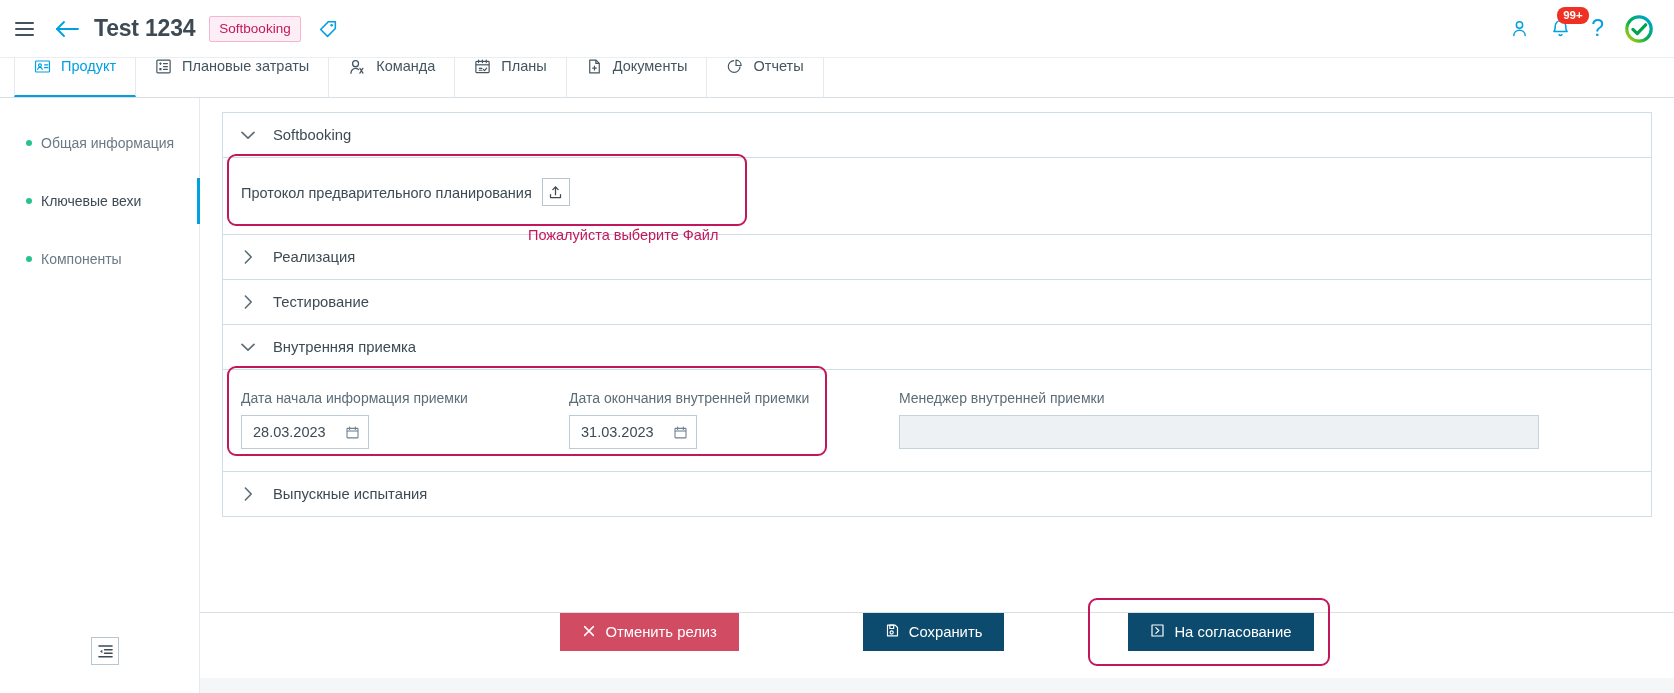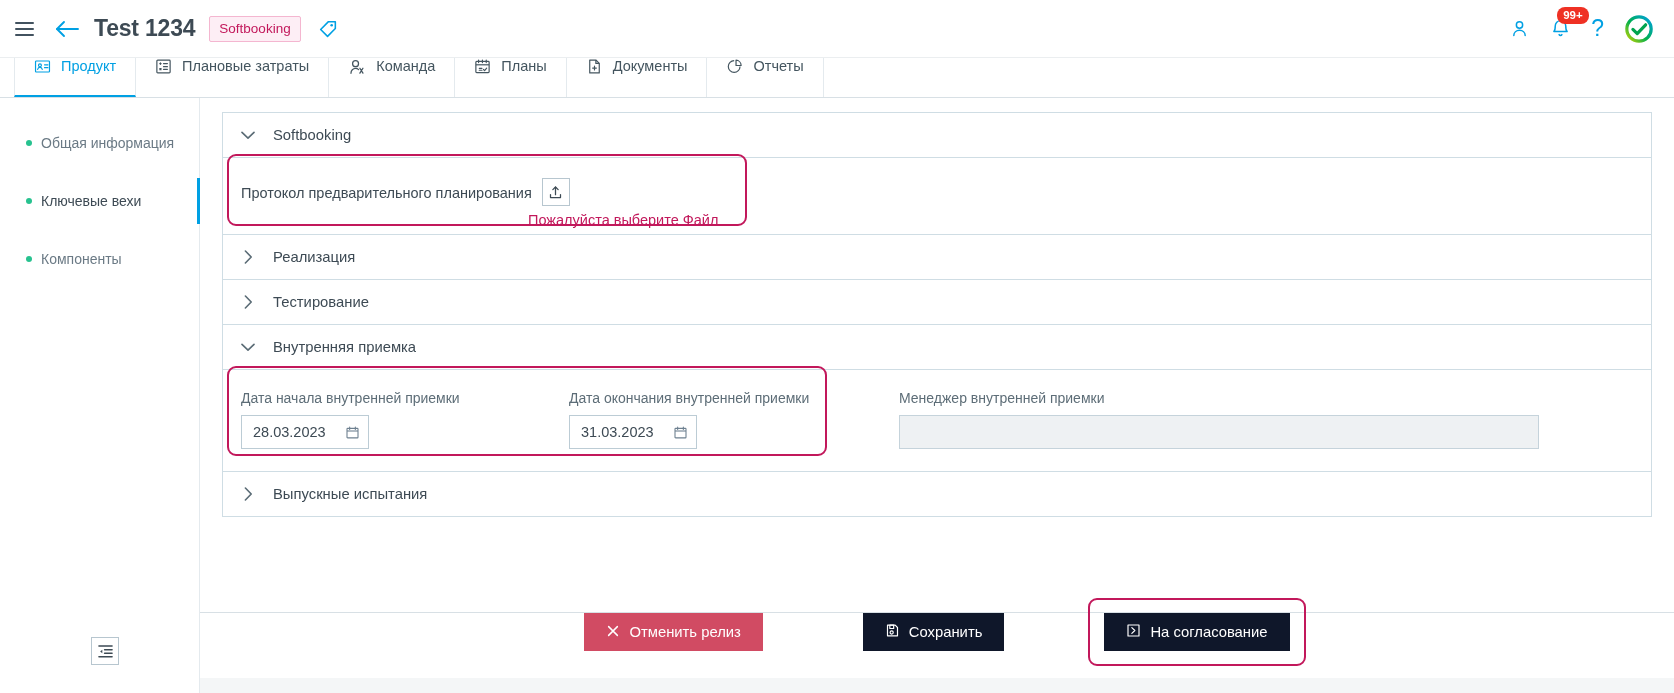--- a/index.html
+++ b/index.html
@@ -103,21 +103,21 @@
   .acc-body { padding: 0; border-bottom: 1px solid #cfdde4; background: #fff; position: relative; }
 
   
   .file-row { display: flex; align-items: flex-start; padding: 20px 0 14px 18px; position: relative; min-height: 76px; }
   .file-label { font-size: 14.5px; color: #3d4a54; line-height: 30px; white-space: nowrap; }
   .file-col { display: flex; flex-direction: column; align-items: flex-start; margin-left: 10px; }
   .upload-btn {
     width: 28px; height: 28px; border: 1px solid #b7c6cf; background: #fff;
     display: flex; align-items: center; justify-content: center; cursor: pointer;
   }
-  .file-error { color: #c2185b; font-size: 14.5px; margin-top: 6px; white-space: nowrap; position: absolute; left: 305px; top: 48px; }
+  .file-error { color: #c2185b; font-size: 14.5px; margin-top: 6px; white-space: nowrap; position: absolute; left: 305px; top: 63px; }
 
   
   .fields-row { display: flex; padding: 20px 0 22px 18px; gap: 0; }
   .field { display: flex; flex-direction: column; }
   .field-label { font-size: 14px; color: #5d6d77; margin-bottom: 9px; white-space: nowrap; }
   .date-input {
     width: 128px; height: 34px; border: 1px solid #bcccd5; background: #fff;
     display: flex; align-items: center; padding: 0 8px 0 11px;
     font-size: 14.5px; color: #3d4a54; cursor: pointer; position: relative;
   }
@@ -134,21 +134,21 @@
     height: 66px; min-height: 66px; border-top: 1px solid #d8e0e5;
     display: flex; align-items: flex-start; justify-content: center; gap: 100px;
     background: #fff; position: relative;
   }
   .btn {
     display: flex; align-items: center; gap: 9px; height: 38px; padding: 0 22px;
     color: #fff; font-size: 14.8px; cursor: pointer; border: none; white-space: nowrap;
     font-family: inherit;
   }
   .btn-danger { background: #d14b63; }
-  .btn-primary { background: #0f172a; }
+  .btn-primary { background: #0c4a6e; margin-left: 24px; }
   .btn-wrap { position: relative; display: inline-flex; }
   .btn-ring { position: absolute; left: -16px; right: -16px; top: -15px; bottom: -15px; border: 2.5px solid #c2185b; border-radius: 9px; pointer-events: none; }
   .bottom-strip { height: 15px; background: #f4f6f7; }
 </style>
 </head>
 <body>
 
 <div class="app">
 
   <div class="header">
@@ -347,21 +347,21 @@
               <svg width="14" height="9" viewBox="0 0 14 9" fill="none" stroke="currentColor" stroke-width="1.6" stroke-linecap="round" stroke-linejoin="round">
                   <path d="M1 1.4 7 7.2 13 1.4"></path>
                 </svg>
             </span>
             <span>Внутренняя приемка</span>
           </div>
 
           <div class="acc-body">
             <div class="fields-row">
               <div class="field" style="width:328px;">
-                <span class="field-label">Дата начала внутренней приемки</span>
+                <span class="field-label">Дата начала информация приемки</span>
                 <div class="date-input">
                   <span>28.03.2023</span>
                   <span class="cal">
                     <svg width="15" height="15" viewBox="0 0 18 18" fill="none" stroke="currentColor" stroke-width="1.3">
                       <rect x="2.4" y="4" width="13.2" height="11.4" rx="0.8"></rect>
                         <path d="M2.4 7.2h13.2"></path>
                       <path d="M5.6 2.4v3M12.4 2.4v3" stroke-linecap="round"></path>
                     </svg>
                   </span>
                 </div>

